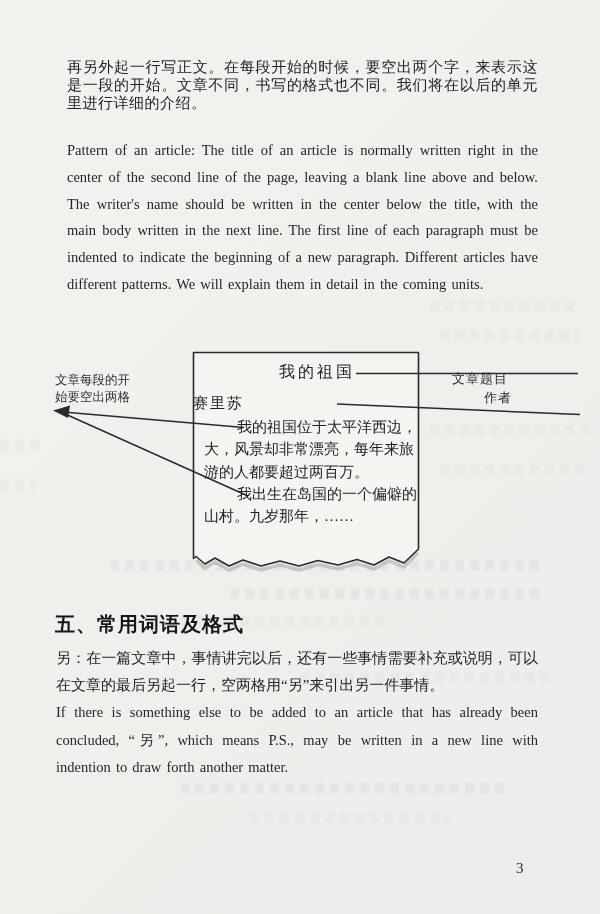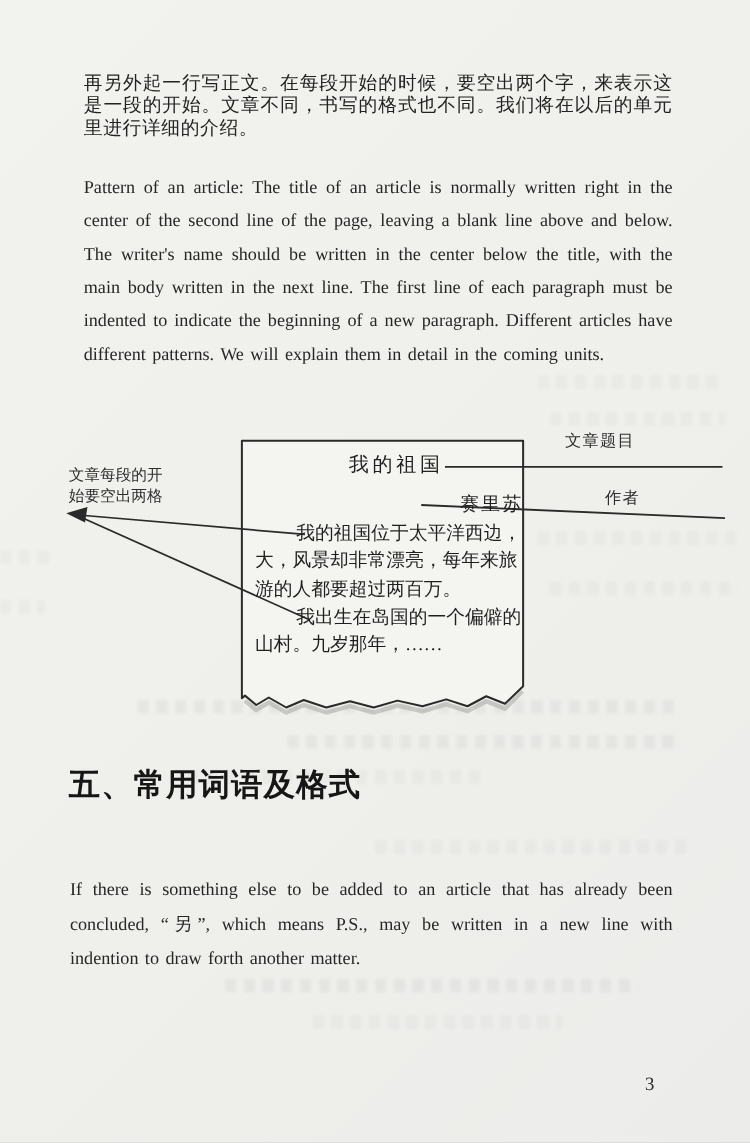--- a/index.html
+++ b/index.html
@@ -16,31 +16,31 @@
   .zh{font-family:"Liberation Serif", serif;}
   .en{font-family:"Liberation Serif", serif;}
 
   .intro-zh{left:67px;top:58px;width:471px;font-size:15px;line-height:18px;
             text-align:justify;letter-spacing:.5px;color:#232323;}
   .intro-en{left:67px;top:137px;width:471px;font-size:14.5px;line-height:26.8px;
             text-align:justify;word-spacing:1.5px;color:#262626;}
 
   .box-title{left:193px;top:362px;width:248px;text-align:center;
              font-size:16px;letter-spacing:3px;color:#1f1f1f;}
-  .box-author{left:193px;top:394px;width:226px;text-align:right;
+  .box-author{left:193px;top:394px;width:226px;text-align:left;
               font-size:15px;letter-spacing:2px;color:#1f1f1f;}
   .box-body{left:204px;top:416px;width:214px;font-size:15px;line-height:22.3px;color:#1f1f1f;}
   .box-body .line{white-space:nowrap;}
   .box-body .indent{text-indent:2.2em;}
 
   .label-indent{left:55px;top:372px;font-size:12.5px;line-height:17px;color:#2e2e2e;}
-  .label-title{left:452px;top:344px;font-size:13px;letter-spacing:1px;color:#2e2e2e;}
+  .label-title{left:452px;top:370px;font-size:13px;letter-spacing:1px;color:#2e2e2e;}
   .label-author{left:484px;top:389px;font-size:13px;letter-spacing:1px;color:#2e2e2e;}
 
-  .section-heading{left:55px;top:611px;margin:0;font-size:25px;font-weight:700;
+  .section-heading{left:55px;top:611px;margin:0;font-size:20px;font-weight:700;
                    font-family:"Liberation Sans", sans-serif;letter-spacing:1px;color:#161616;}
   .section-zh{left:56px;top:645px;width:482px;font-size:15px;line-height:27px;
               text-align:justify;color:#232323;}
   .section-en{left:56px;top:699px;width:482px;font-size:14.5px;line-height:27.5px;
               text-align:justify;word-spacing:1.5px;color:#262626;}
 
   .page-number{left:516px;top:860px;font-size:15px;color:#2b2b2b;}
 
   svg.overlay{position:absolute;left:0;top:0;pointer-events:none;}
 
@@ -98,16 +98,17 @@
   </div>
 
   <div class="abs zh label-indent">
     <div>文章每段的开</div>
     <div>始要空出两格</div>
   </div>
   <div class="abs zh label-title">文章题目</div>
   <div class="abs zh label-author">作者</div>
 
   <h2 class="abs section-heading">五、常用词语及格式</h2>
+  <div class="abs zh section-zh">另：在一篇文章中，事情讲完以后，还有一些事情需要补充或说明，可以在文章的最后另起一行，空两格用“另”来引出另一件事情。</div>
   <div class="abs en section-en">If there is something else to be added to an article that has already been concluded, “另”, which means P.S., may be written in a new line with indention to draw forth another matter.</div>
 
   <div class="abs page-number">3</div>
 </div>
 
 </body></html>

